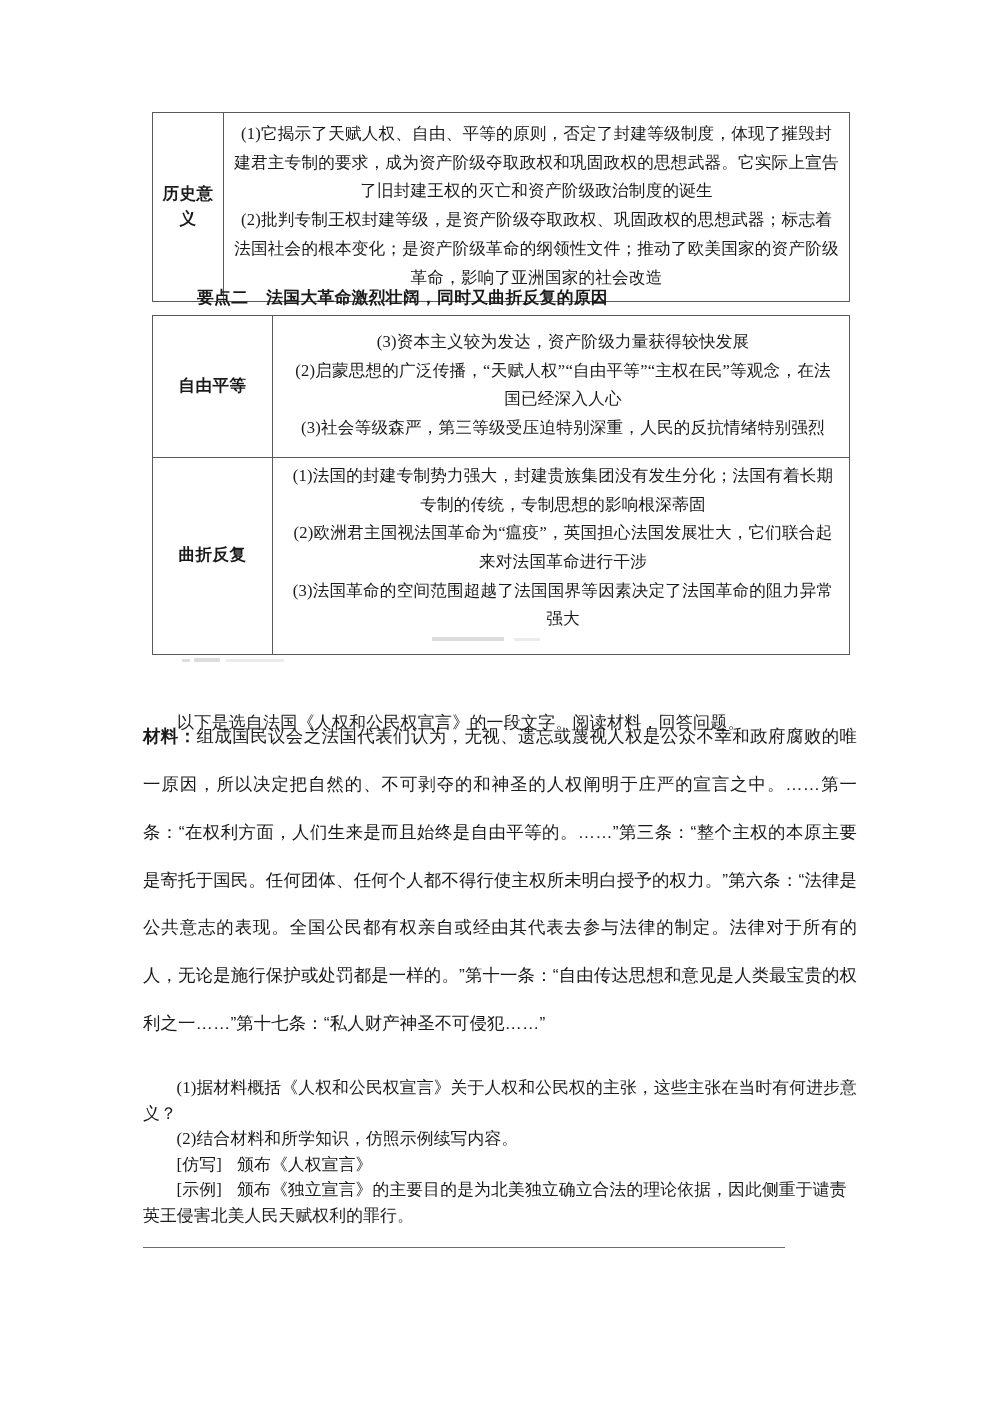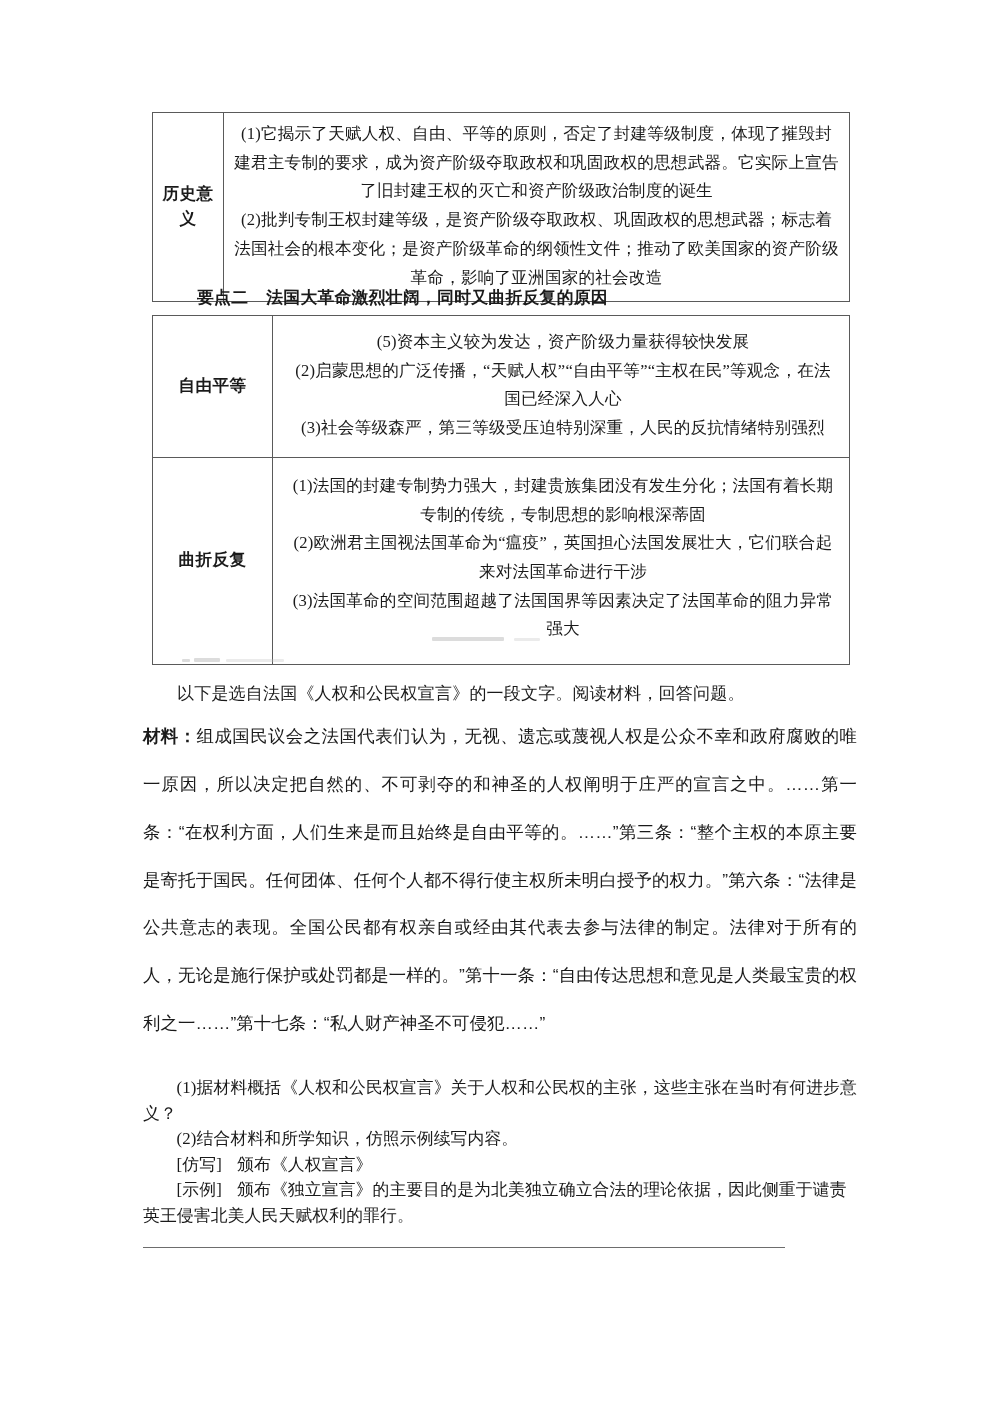--- a/index.html
+++ b/index.html
@@ -58,21 +58,21 @@
 
   #tableHistory { left: 152px; top: 112px; width: 697px; }
   #tableHistory col.c1 { width: 71px; }
   #tableHistory col.c2 { width: 626px; }
 
   #tableReasons { left: 152px; top: 315px; width: 697px; }
   #tableReasons col.c1 { width: 120px; }
   #tableReasons col.c2 { width: 577px; }
   #tableReasons td.body { padding-left: 14px; }
   #tableReasons tr.r1 td.body { padding-top: 12px; padding-bottom: 14px; }
-  #tableReasons tr.r2 td.body { padding-top: 14px; padding-bottom: 20px; }
+  #tableReasons tr.r2 td.body { padding-top: 4px; padding-bottom: 20px; }
 
   
   .section-head {
     position: absolute;
     left: 197px;
     top: 286px;
     font-family: "Liberation Sans", "DejaVu Sans", sans-serif;
     font-weight: bold;
     font-size: 16.8px;
     letter-spacing: 0.3px;
@@ -170,21 +170,21 @@
 
   <table class="tbl" id="tableReasons">
     <colgroup>
         <col class="c1">
         <col class="c2">
       </colgroup>
     <tbody>
       <tr class="r1">
         <td class="label">自由平等</td>
         <td class="body">
-          <p>(5)资本主义较为发达，资产阶级力量获得较快发展</p>
+          <p>(3)资本主义较为发达，资产阶级力量获得较快发展</p>
           <p>(2)启蒙思想的广泛传播，“天赋人权”“自由平等”“主权在民”等观念，在法国已经深入人心</p>
           <p>(3)社会等级森严，第三等级受压迫特别深重，人民的反抗情绪特别强烈</p>
         </td>
       </tr>
       <tr class="r2">
         <td class="label">曲折反复</td>
         <td class="body">
           <p>(1)法国的封建专制势力强大，封建贵族集团没有发生分化；法国有着长期专制的传统，专制思想的影响根深蒂固</p>
           <p>(2)欧洲君主国视法国革命为“瘟疫”，英国担心法国发展壮大，它们联合起来对法国革命进行干涉</p>
           <p>(3)法国革命的空间范围超越了法国国界等因素决定了法国革命的阻力异常强大</p>
@@ -193,21 +193,21 @@
     </tbody>
   </table>
 
   <div class="artifact" id="artifactA">
     <span class="bar" style="width:72px"></span><span class="bar light" style="width:10px;background:transparent"></span><span class="bar light" style="width:26px;height:3px"></span>
   </div>
   <div class="artifact" id="artifactB">
     <span class="bar" style="width:8px;height:3px"></span><span class="bar" style="width:4px;height:3px;background:transparent"></span><span class="bar" style="width:26px"></span><span class="bar light" style="width:6px;background:transparent"></span><span class="bar light" style="width:58px;height:3px"></span>
   </div>
 
-  <div class="prose" style="top:680px;">
+  <div class="prose" style="top:709px;">
     <p class="lead">以下是选自法国《人权和公民权宣言》的一段文字。阅读材料，回答问题。</p>
   </div>
 
   <div class="prose" style="top:713px;">
     <p class="material"><span class="mat-label">材料：</span><span>组成国民议会之法国代表们认为，无视、遗忘或蔑视人权是公众不幸和政府腐败的唯一原因，所以决定把自然的、不可剥夺的和神圣的人权阐明于庄严的宣言之中。……第一条：“在权利方面，人们生来是而且始终是自由平等的。……”第三条：“整个主权的本原主要是寄托于国民。任何团体、任何个人都不得行使主权所未明白授予的权力。”第六条：“法律是公共意志的表现。全国公民都有权亲自或经由其代表去参与法律的制定。法律对于所有的人，无论是施行保护或处罚都是一样的。”第十一条：“自由传达思想和意见是人类最宝贵的权利之一……”第十七条：“私人财产神圣不可侵犯……”</span></p>
   </div>
 
   <div class="prose" style="top:1075px;">
     <div class="q-block">
       <p class="ind">(1)据材料概括《人权和公民权宣言》关于人权和公民权的主张，这些主张在当时有何进步意义？</p>

